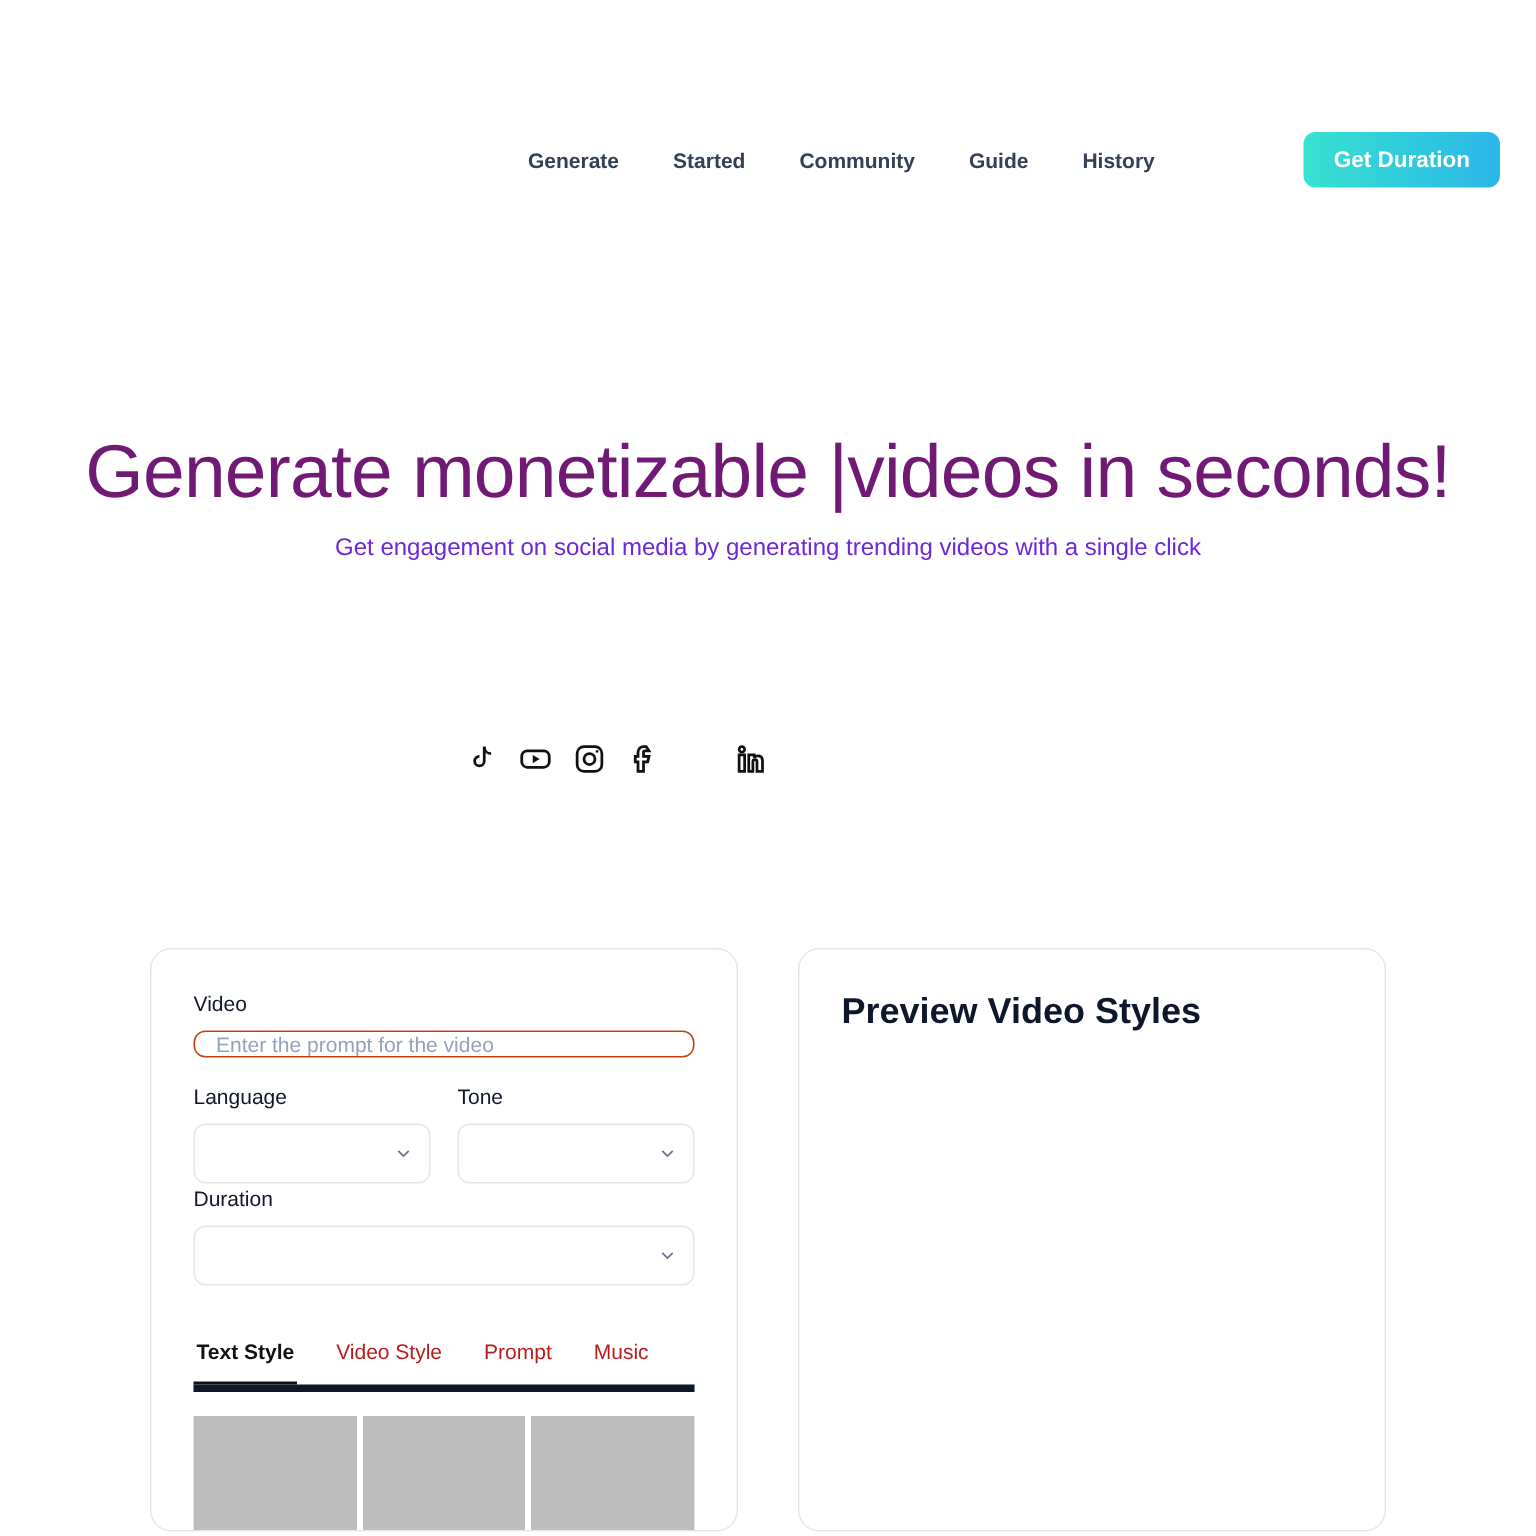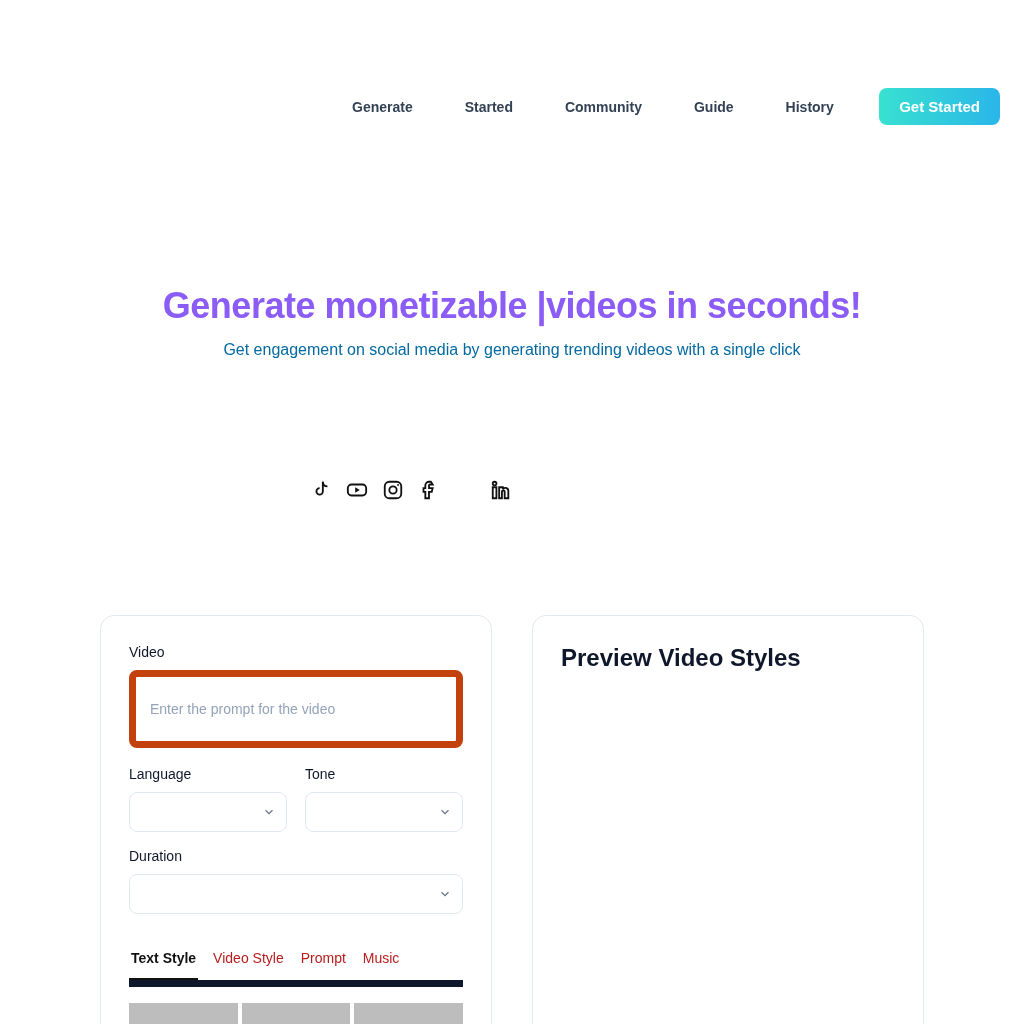--- a/index.html
+++ b/index.html
@@ -15,21 +15,21 @@
   
   .nav {
     display: flex;
     align-items: center;
     justify-content: flex-end;
     gap: 18px;
     padding: 88px 24px 0 24px;
   }
   .nav-links {
     display: flex;
-    gap: 52px;
+    gap: 36px;
     margin-right: auto;
     margin-left: 328px;
   }
   .nav-link {
     font-size: 14px;
     font-weight: 600;
     color: #334155;
     cursor: pointer;
   }
   .get-started {
@@ -38,29 +38,29 @@
     font-weight: 700;
     font-size: 15px;
     padding: 10px 20px;
     border-radius: 8px;
     cursor: pointer;
   }
 
   
   .hero { text-align: center; margin-top: 160px; }
   .hero h1 {
-    font-size: 36px;
-    font-weight: 700;
+    font-size: 50px;
+    font-weight: 400;
     letter-spacing: -0.5px;
-    color: #8b5cf6;
+    color: #701a75;
   }
   .hero p {
     margin-top: 14px;
     font-size: 16px;
-    color: #0369a1;
+    color: #6d28d9;
   }
 
   
   .social {
     display: flex;
     gap: 14px;
     margin: 120px 0 0 310px;
   }
   .social svg { width: 22px; height: 22px; stroke: #111; stroke-width: 2; fill: none; cursor: pointer; }
   .gap-icon { width: 22px; } 
@@ -77,48 +77,48 @@
     padding: 28px 28px 0 28px;
     background: #fff;
   }
   .card.left { width: 392px; }
   .card.right { width: 392px; }
   .card h2 { font-size: 24px; font-weight: 800; margin-bottom: 28px; }
 
   .field-label { font-size: 14px; font-weight: 500; margin-bottom: 10px; display: block; }
   .input {
     width: 100%;
-    border: 7px solid #c2410c;
+    border: 1px solid #c2410c;
     border-radius: 8px;
-    padding: 24px 14px;
+    padding: 0 14px;
     font-size: 14px;
     color: #0f172a;
     margin-bottom: 18px;
   }
   .input::placeholder { color: #94a3b8; }
 
-  .row2 { display: flex; gap: 18px; margin-bottom: 16px; }
+  .row2 { display: flex; gap: 18px; margin-bottom: 2px; }
   .col { flex: 1; }
   .select {
     width: 100%;
     border: 1px solid #e2e8f0;
     border-radius: 8px;
     padding: 10px 12px;
     height: 40px;
     position: relative;
     background: #fff;
     cursor: pointer;
   }
   .chevron {
     position: absolute; right: 10px; top: 50%; transform: translateY(-50%);
     width: 14px; height: 14px; stroke: #64748b; stroke-width: 2; fill: none;
   }
 
   
-  .tabs { display: flex; gap: 13px; border-bottom: 7px solid #0f172a; margin-top: 26px; }
+  .tabs { display: flex; gap: 24px; border-bottom: 5px solid #0f172a; margin-top: 26px; }
   .tab {
     font-size: 14px; color: #b91c1c; padding: 10px 2px 12px; cursor: pointer; font-weight: 500;
   }
   .tab.active { color: #111; border-bottom: 2px solid #111; font-weight: 600; }
 
   
   .thumbs { display: flex; gap: 4px; margin-top: 16px; }
   .thumb {
     flex: 1; height: 76px; background: #bdbdbd; position: relative;
     display: flex; align-items: center; justify-content: center;
@@ -130,21 +130,21 @@
 <body>
 
 <div class="nav">
   <div class="nav-links">
     <span class="nav-link">Generate</span>
     <span class="nav-link">Started</span>
     <span class="nav-link">Community</span>
     <span class="nav-link">Guide</span>
     <span class="nav-link">History</span>
   </div>
-  <div class="get-started">Get Started</div>
+  <div class="get-started">Get Duration</div>
 </div>
 
 <div class="hero">
   <h1>
     <span>Generate monetizable </span><span>|</span><span>videos in seconds!</span>
   </h1>
   <p>Get engagement on social media by generating trending videos with a single click</p>
 </div>
 
 <div class="social">

